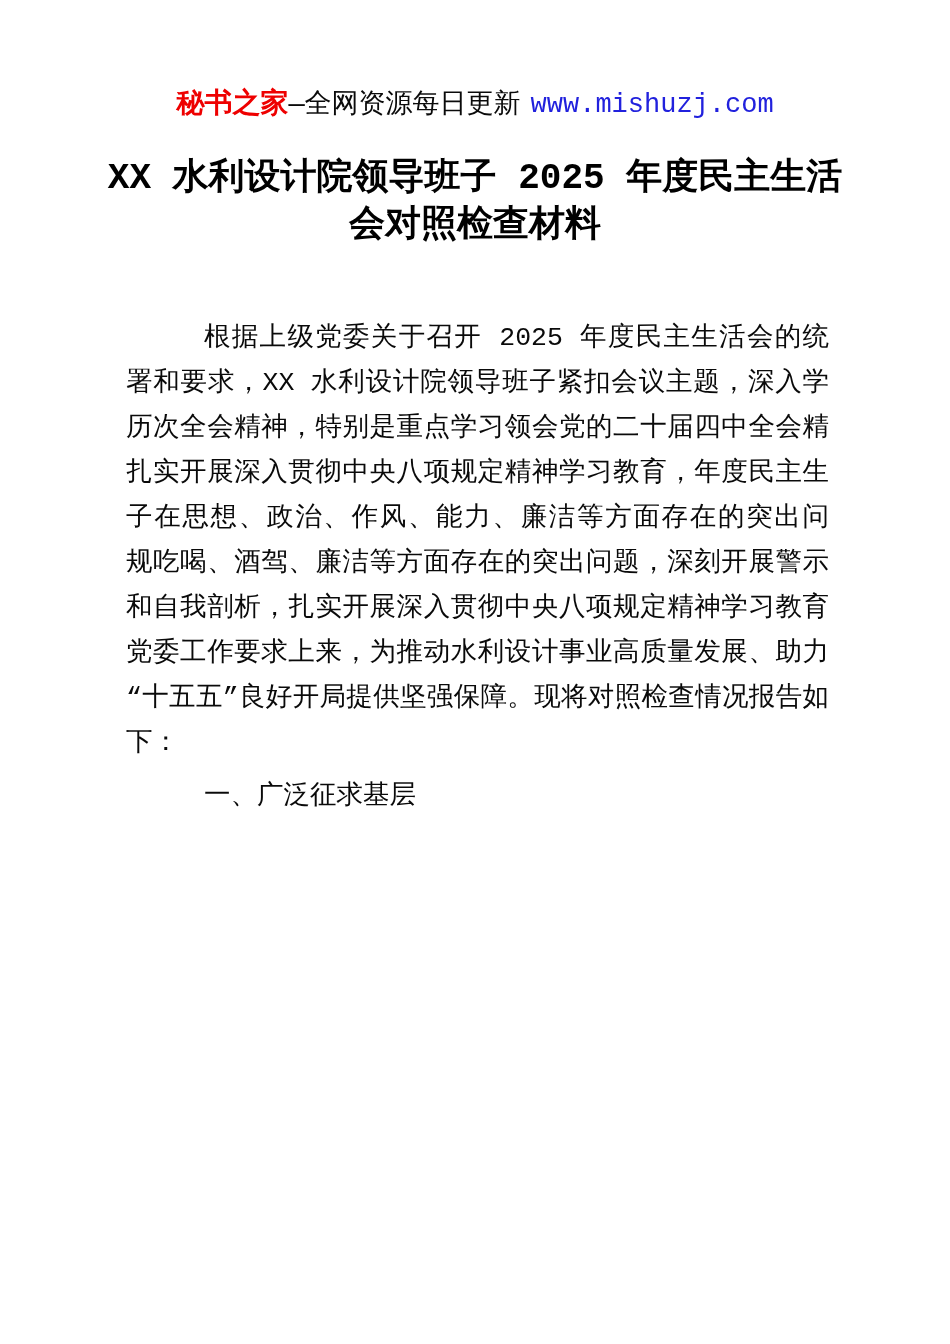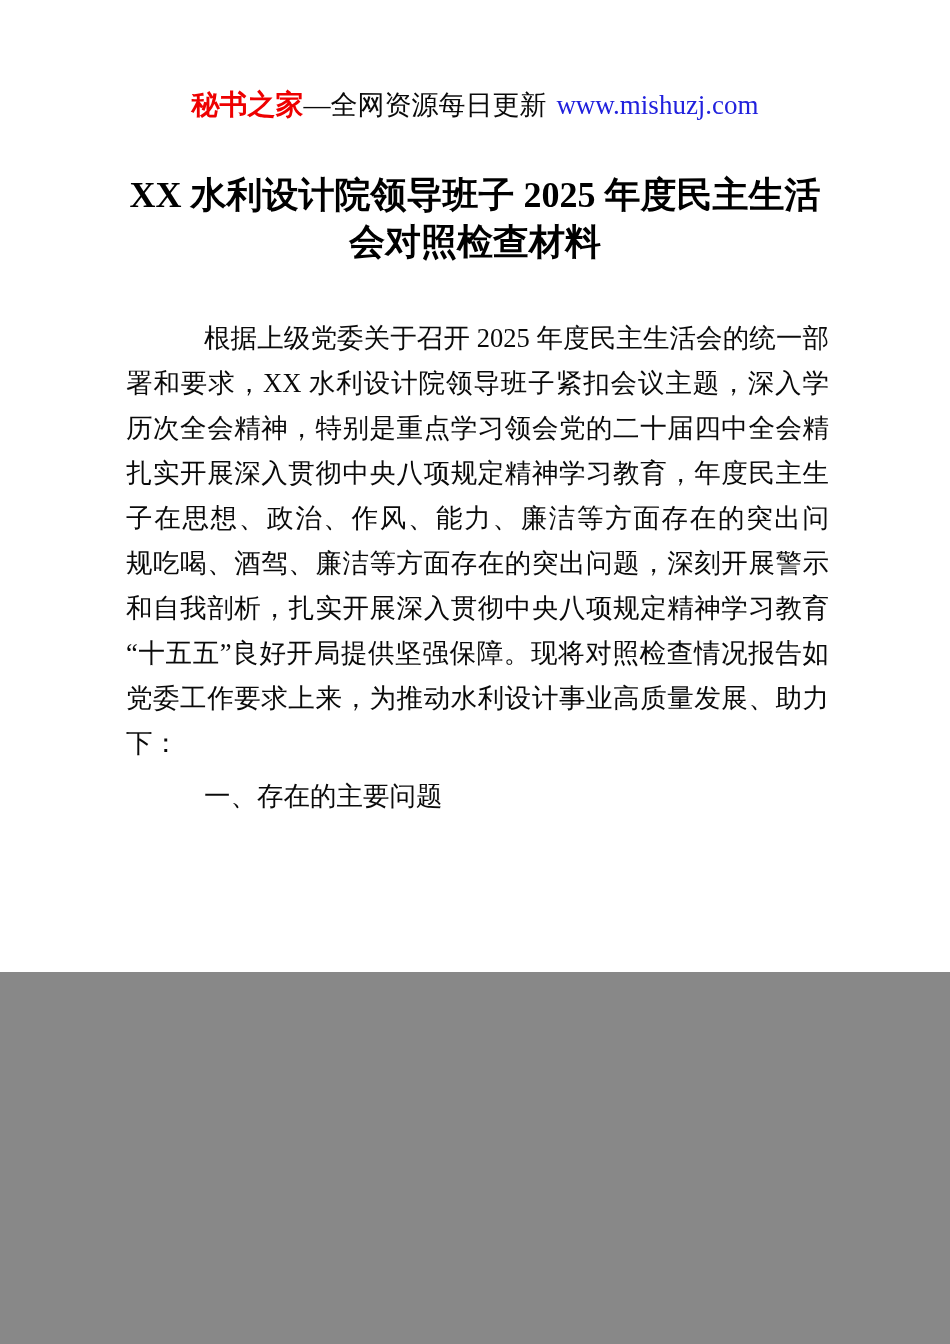--- a/index.html
+++ b/index.html
@@ -1,25 +1,25 @@
 <!DOCTYPE html>
 <html><head>
 <meta charset="utf-8">
 <style>
   html, body { margin: 0; padding: 0; background: #888; }
   * { box-sizing: border-box; }
 
   .page {
     position: relative;
     width: 950px;
-    height: 972px;
+    height: 1344px;
     background: #ffffff;
     margin: 0 auto;
     overflow: hidden;
-    font-family: Liberation Serif, serif;
+    font-family: Liberation Mono, monospace;
     color: #0a0a0a;
   }
 
   
   .site-header {
     position: absolute;
     top: 84px;
     left: 0;
     width: 950px;
     height: 42px;
@@ -38,21 +38,21 @@
     color: #0a0a0a;
   }
   .site-header .url {
     color: #2121dd;
     margin-left: 10px;
   }
 
   
   .doc-title {
     position: absolute;
-    top: 172px;
+    top: 155px;
     left: 0;
     width: 950px;
     margin: 0;
     font-size: 36px;
     font-weight: 600;
     color: #000000;
   }
   .doc-title .title-line {
     height: 47px;
     line-height: 47px;
@@ -100,22 +100,22 @@
 
   <div class="doc-body" id="doc-body">
       <div class="para">
         <div class="line first">根据上级党委关于召开 2025 年度民主生活会的统一部</div>
         <div class="line">署和要求，XX 水利设计院领导班子紧扣会议主题，深入学习贯</div>
         <div class="line">历次全会精神，特别是重点学习领会党的二十届四中全会精神，</div>
         <div class="line">扎实开展深入贯彻中央八项规定精神学习教育，年度民主生活</div>
         <div class="line">子在思想、政治、作风、能力、廉洁等方面存在的突出问题，</div>
         <div class="line">规吃喝、酒驾、廉洁等方面存在的突出问题，深刻开展警示教育</div>
         <div class="line">和自我剖析，扎实开展深入贯彻中央八项规定精神学习教育</div>
+        <div class="line">党委工作要求上来，为推动水利设计事业高质量发展、助力</div>
         <div class="line">“十五五”良好开局提供坚强保障。现将对照检查情况报告如</div>
-        <div class="line">党委工作要求上来，为推动水利设计事业高质量发展、助力</div>
         <div class="line no-fill">下：</div>
       </div>
       <div class="para">
-        <div class="line first no-fill">一、存在的主要问题</div>
+        <div class="line first no-fill">一、广泛征求基层</div>
       </div>
     </div>
 
 </div>
 
 </body></html>

